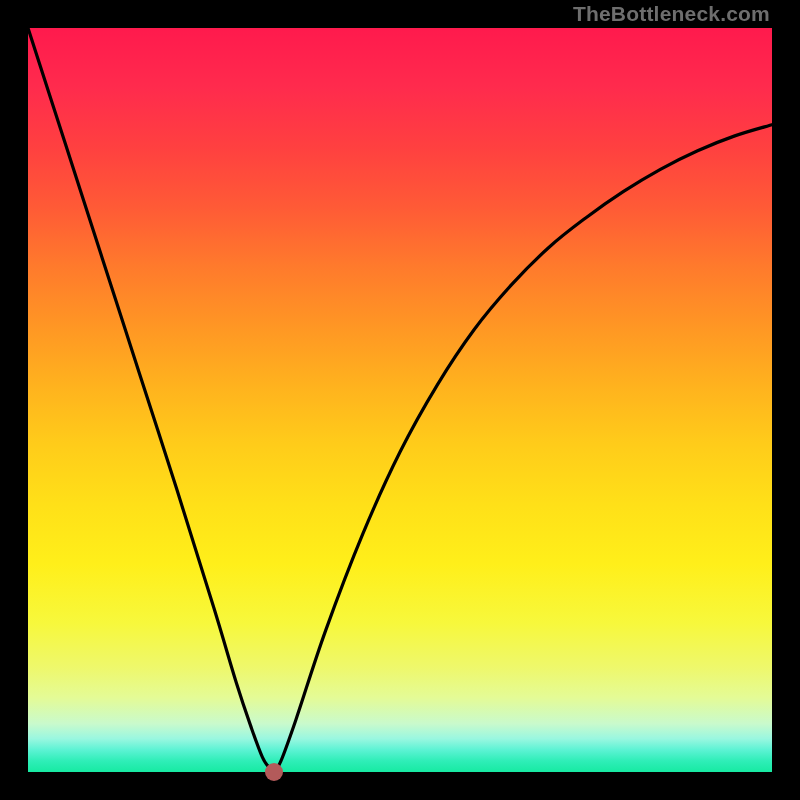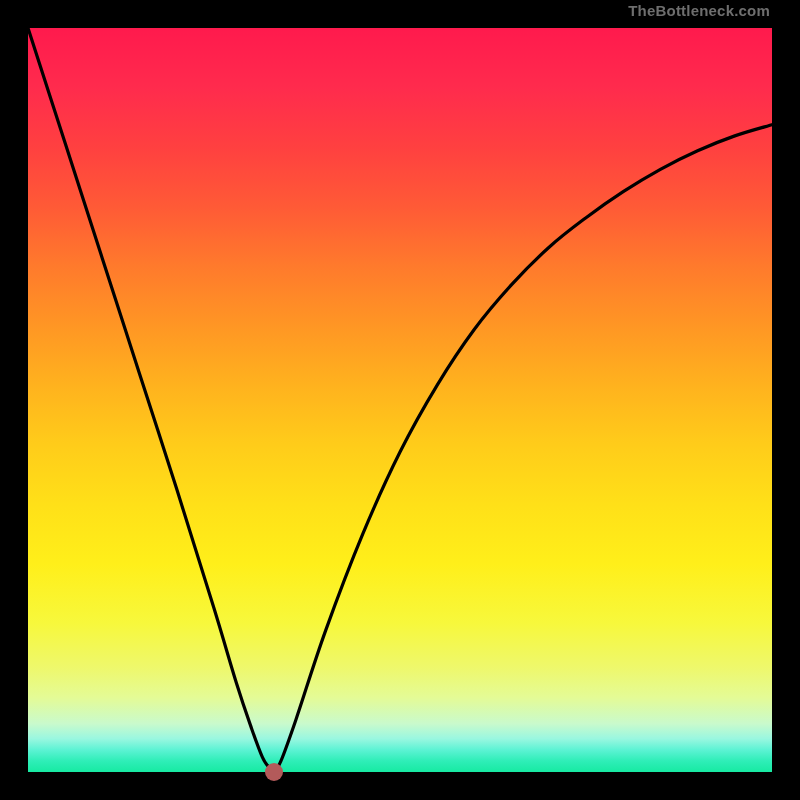--- a/index.html
+++ b/index.html
@@ -43,21 +43,21 @@
       #5df3d4 97%,
       #2feeb8 98.5%,
       #17eaa2 100%
     );
   }
   .watermark {
     position: absolute;
     top: 2px;
     right: 30px;
     font-family: Arial, Helvetica, sans-serif;
-    font-size: 15px;
+    font-size: 21px;
     font-weight: 600;
     color: #6e6e6e;
     letter-spacing: 0.2px;
   }
   svg.curve {
     position: absolute;
     top: 0;
     left: 0;
   }
   .marker {

